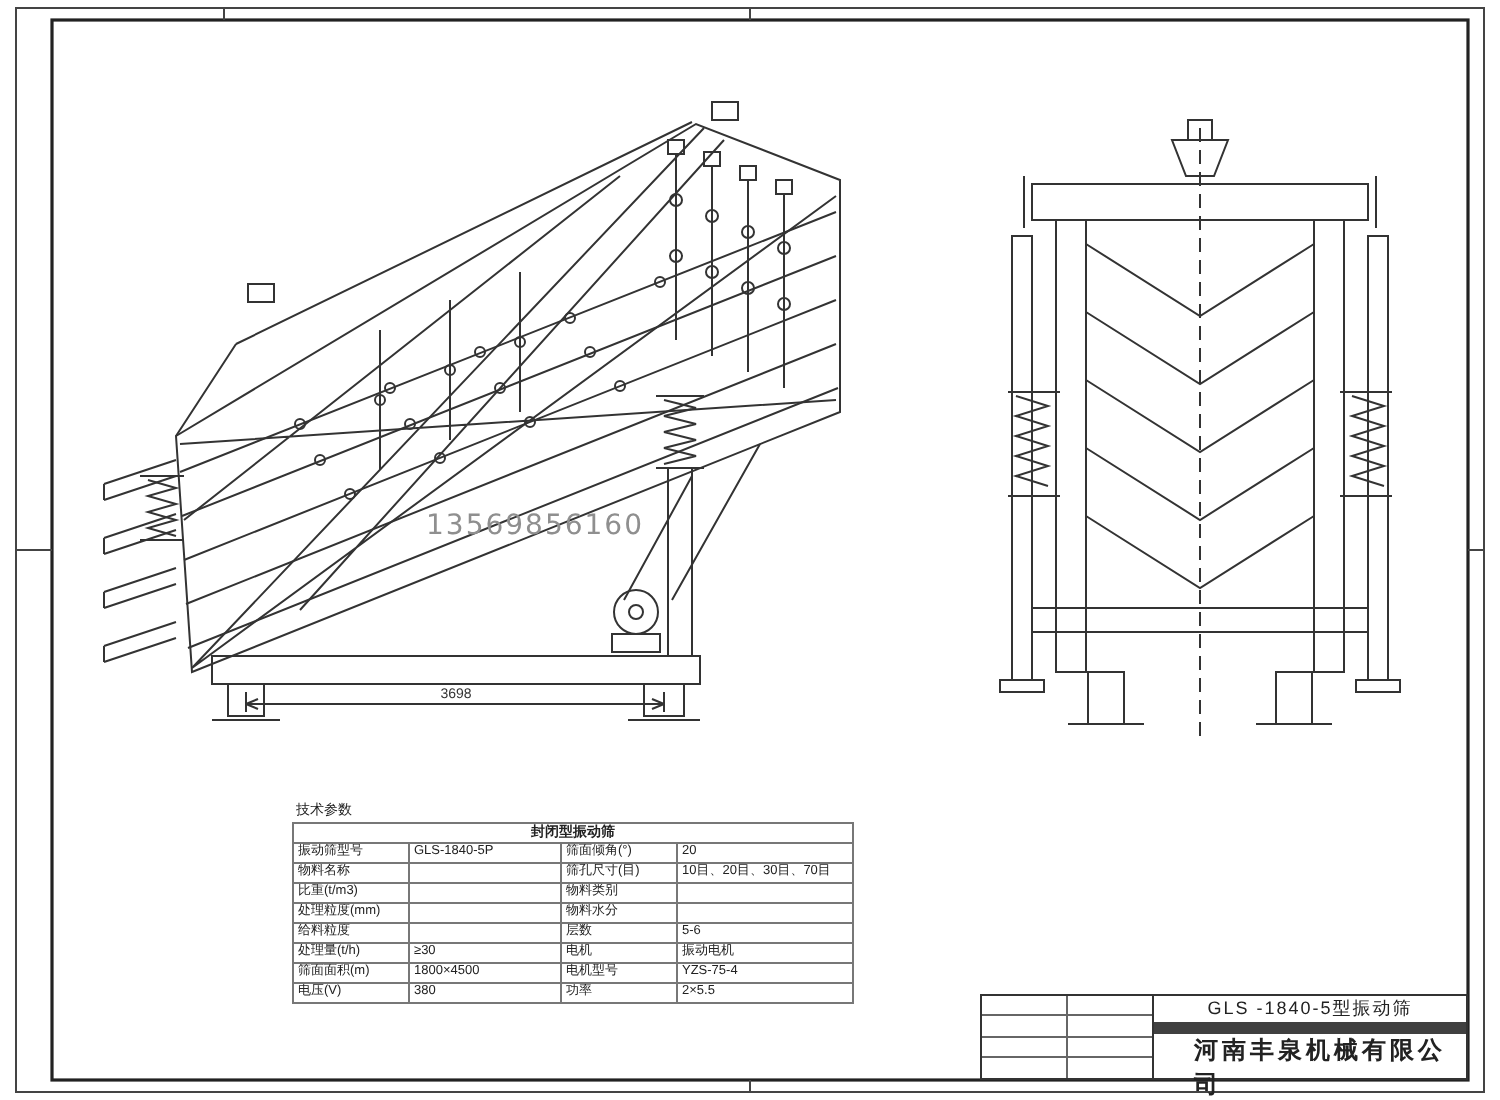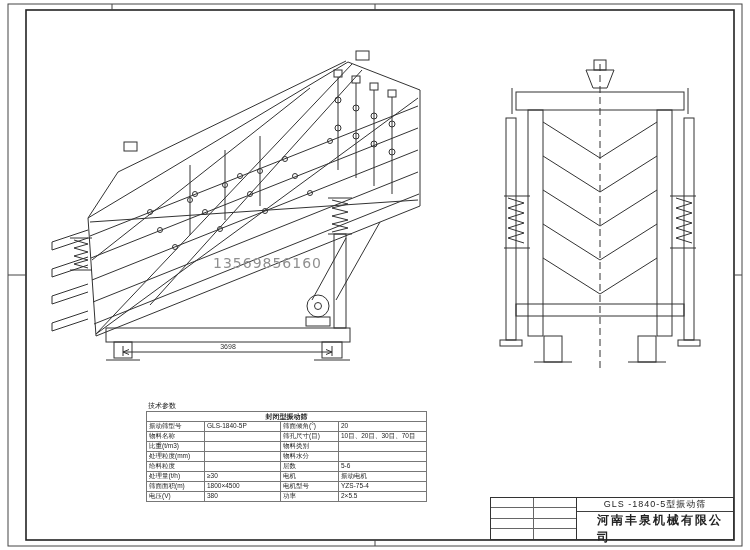--- a/index.html
+++ b/index.html
@@ -21,21 +21,21 @@
   table.spec td.lbl{background:#fff;}
 
   .title-block{position:absolute;left:490px;top:497px;width:244px;height:43px;
                border:1px solid #333;background:#fff;display:flex;z-index:2;}
   .tb-left{width:86px;display:grid;grid-template-columns:1fr 1fr;
            grid-auto-rows:1fr;border-right:1px solid #333;}
   .tb-cell{border-right:1px solid #666;border-bottom:1px solid #666;}
   .tb-cell:nth-child(2n){border-right:none;}
   .tb-cell:nth-child(n+7){border-bottom:none;}
   .tb-right{flex:1;display:flex;flex-direction:column;}
-  .tb-model{height:19px;border-bottom:1px solid #404040;display:flex;align-items:center;
+  .tb-model{height:19px;border-bottom:6px solid #404040;display:flex;align-items:center;
             justify-content:center;font-size:9px;letter-spacing:1px;}
   .tb-company{flex:1;display:flex;align-items:center;justify-content:center;
               font-weight:bold;font-size:12px;letter-spacing:2px;margin-left:20px;}
 </style>
 </head>
 <body>
 
 <div class="page">
 
   <svg class="draw" width="750" height="550" viewBox="0 0 750 550">

